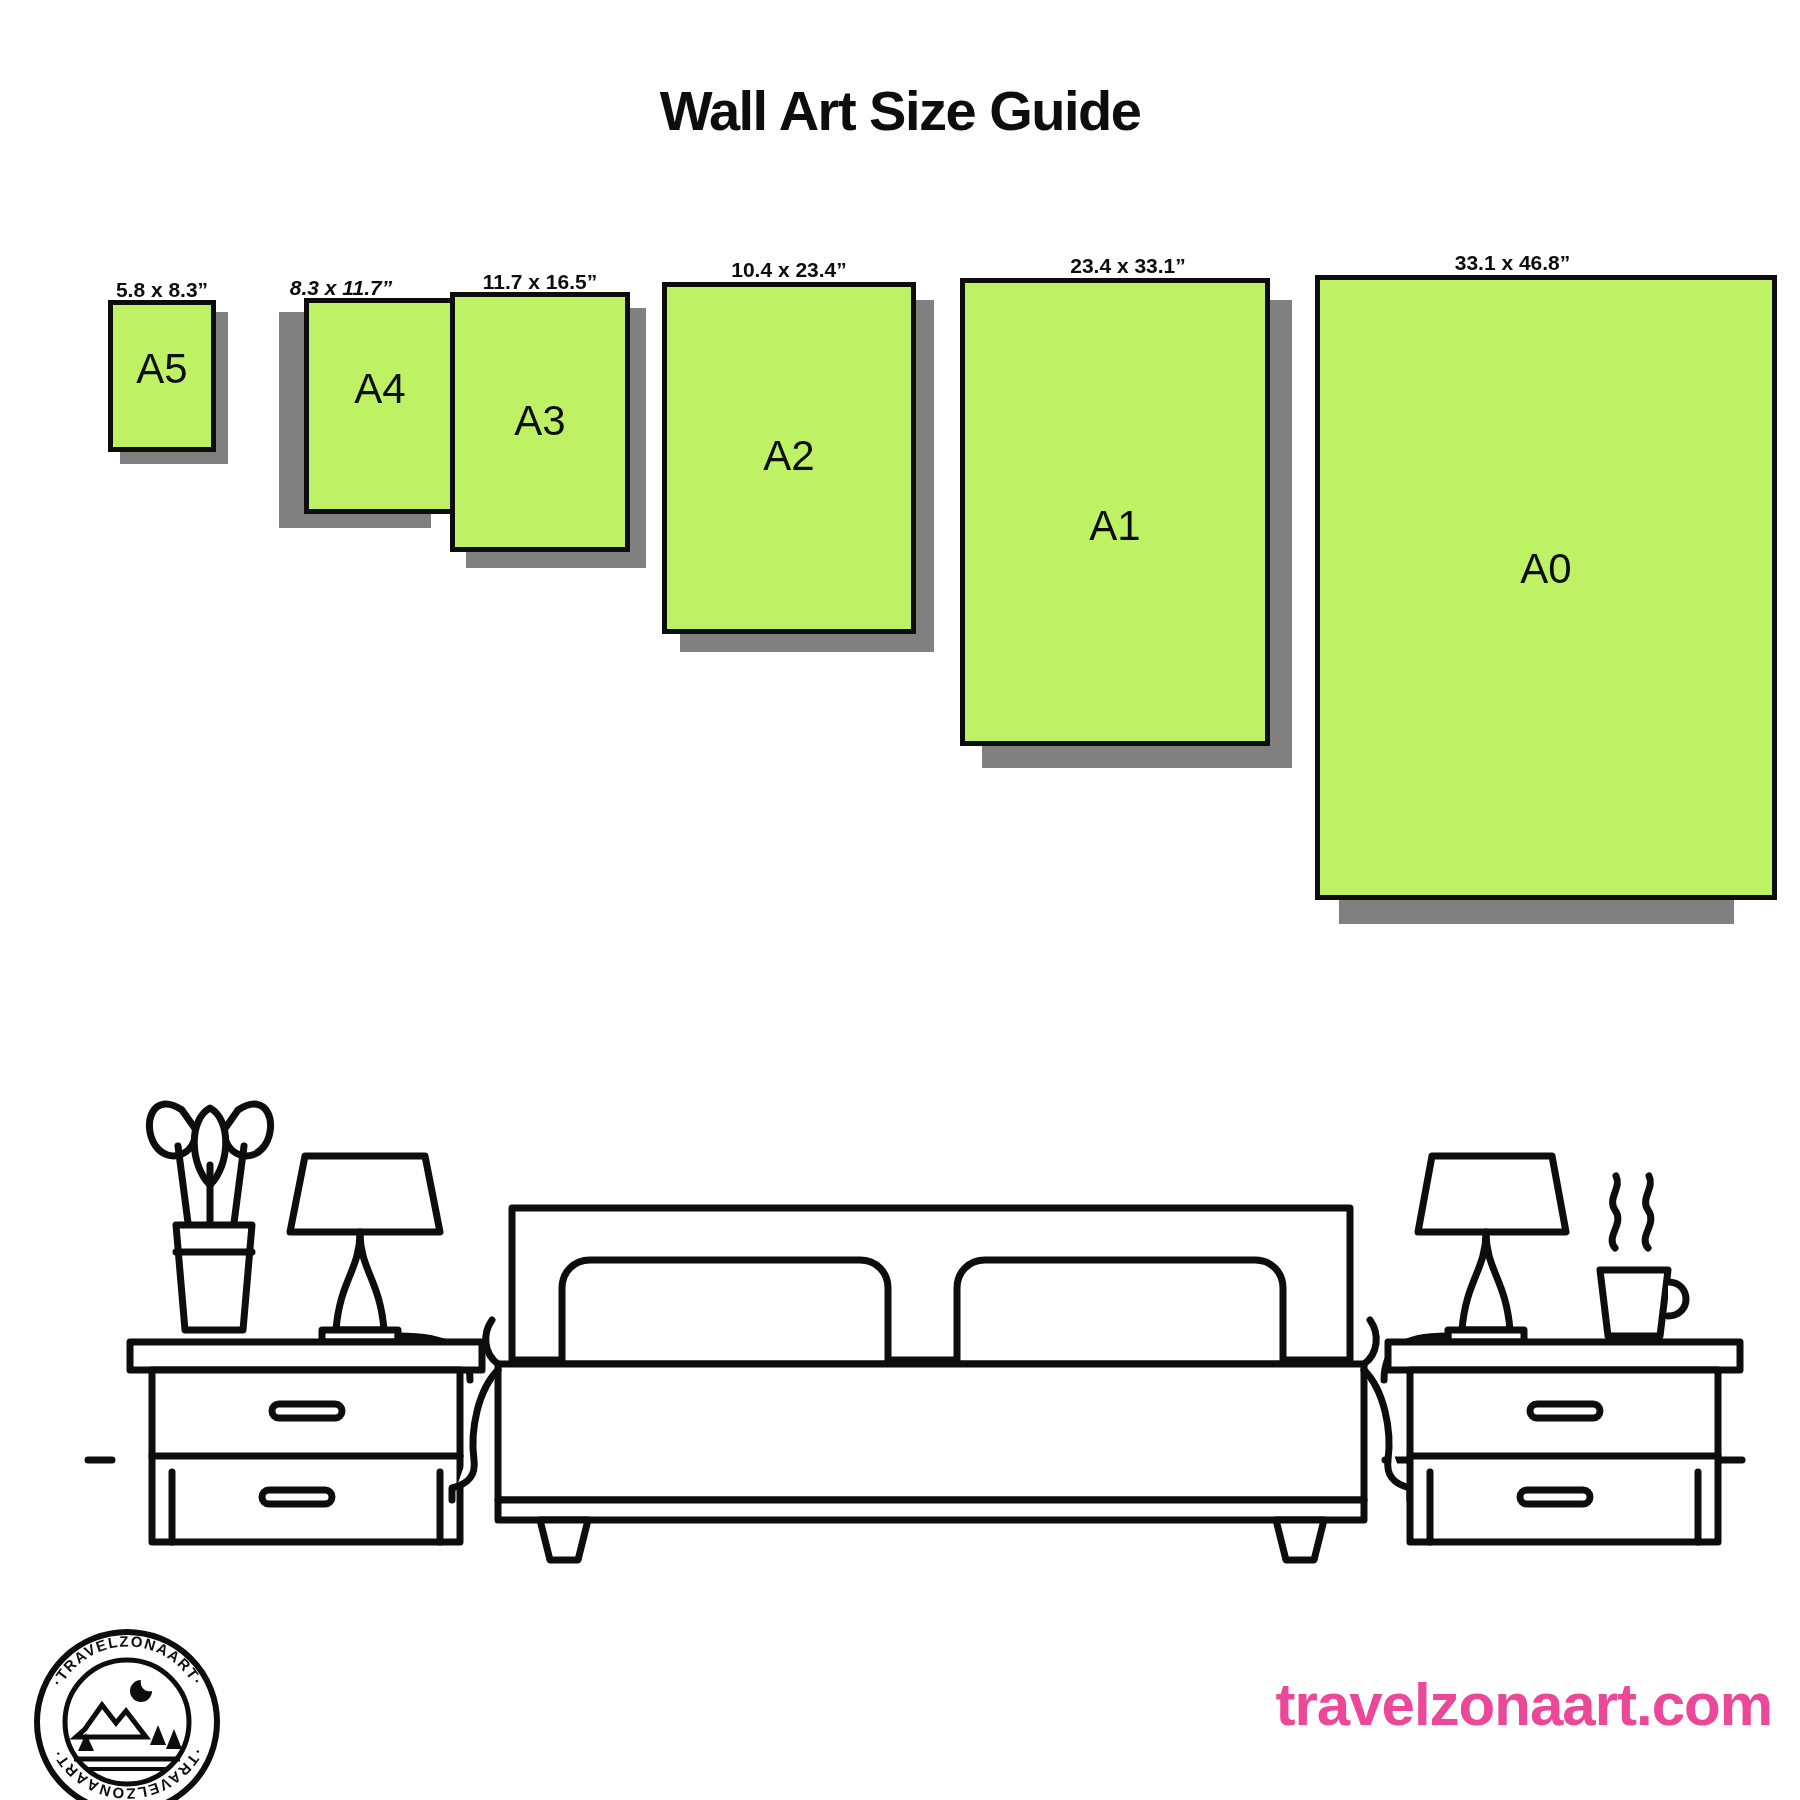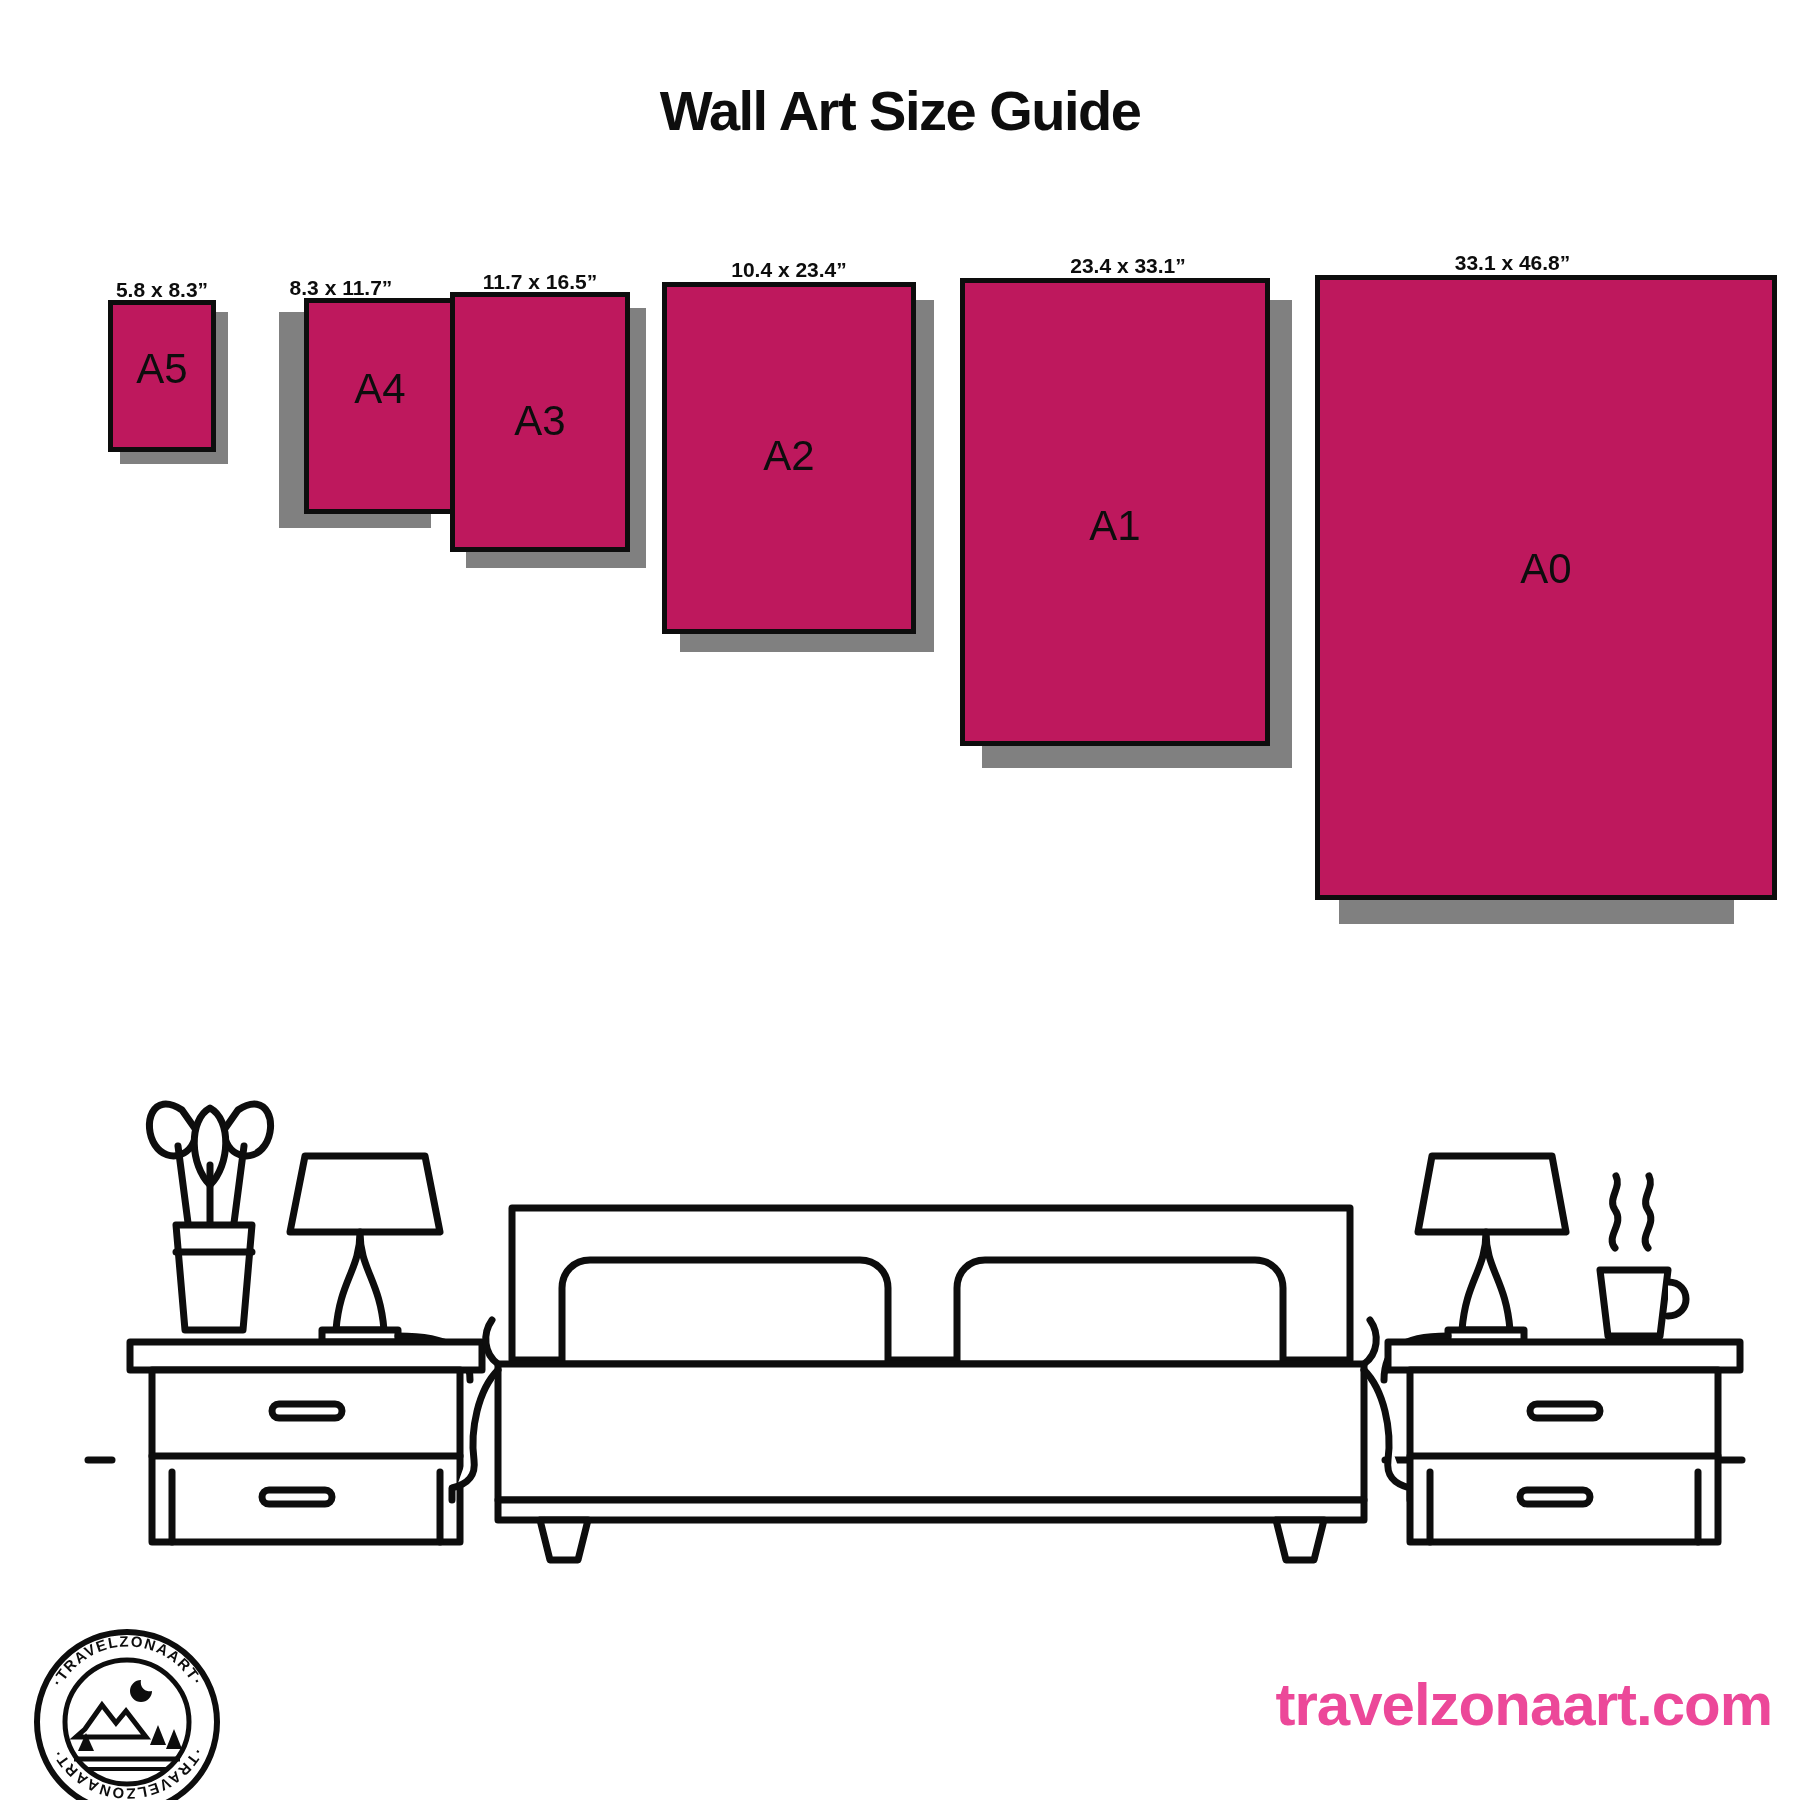--- a/index.html
+++ b/index.html
@@ -49,21 +49,21 @@
     font-weight: bold;
     color: #0d0d0d;
     white-space: nowrap;
   }
   .frame-shadow {
     position: absolute;
     background: #808080;
   }
   .frame-box {
     position: absolute;
-    background: #be185d;
+    background: #bef264;
     border: 5px solid #0d0d0d;
     box-sizing: border-box;
   }
   .frame-label {
     position: absolute;
     left: 0;
     width: 100%;
     text-align: center;
     font-size: 42px;
     font-weight: normal;
@@ -106,21 +106,21 @@
 
   <div class="frame-group" style="left:108px; top:300px; width:108px; height:200px;">
     <div class="frame-dim" style="top:-22px;">5.8 x 8.3”</div>
     <div class="frame-shadow" style="left:12px; top:12px; width:108px; height:152px;"></div>
     <div class="frame-box" style="left:0; top:0; width:108px; height:152px;">
       <div class="frame-label" style="top:40px;">A5</div>
     </div>
   </div>
 
   <div class="frame-group" style="left:265px; top:298px; width:152px; height:260px;">
-    <div class="frame-dim" style="top:-22px;">8.3 x 11.7”</div>
+    <div class="frame-dim" style="top:-22px;font-style:italic;">8.3 x 11.7”</div>
     <div class="frame-shadow" style="left:14px; top:14px; width:152px; height:216px;"></div>
     <div class="frame-box" style="left:0; top:0; width:152px; height:216px;margin-left:39px;">
       <div class="frame-label" style="top:62px;">A4</div>
     </div>
   </div>
 
   <div class="frame-group" style="left:450px; top:292px; width:180px; height:310px;">
     <div class="frame-dim" style="top:-22px;">11.7 x 16.5”</div>
     <div class="frame-shadow" style="left:16px; top:16px; width:180px; height:260px;"></div>
     <div class="frame-box" style="left:0; top:0; width:180px; height:260px;">

